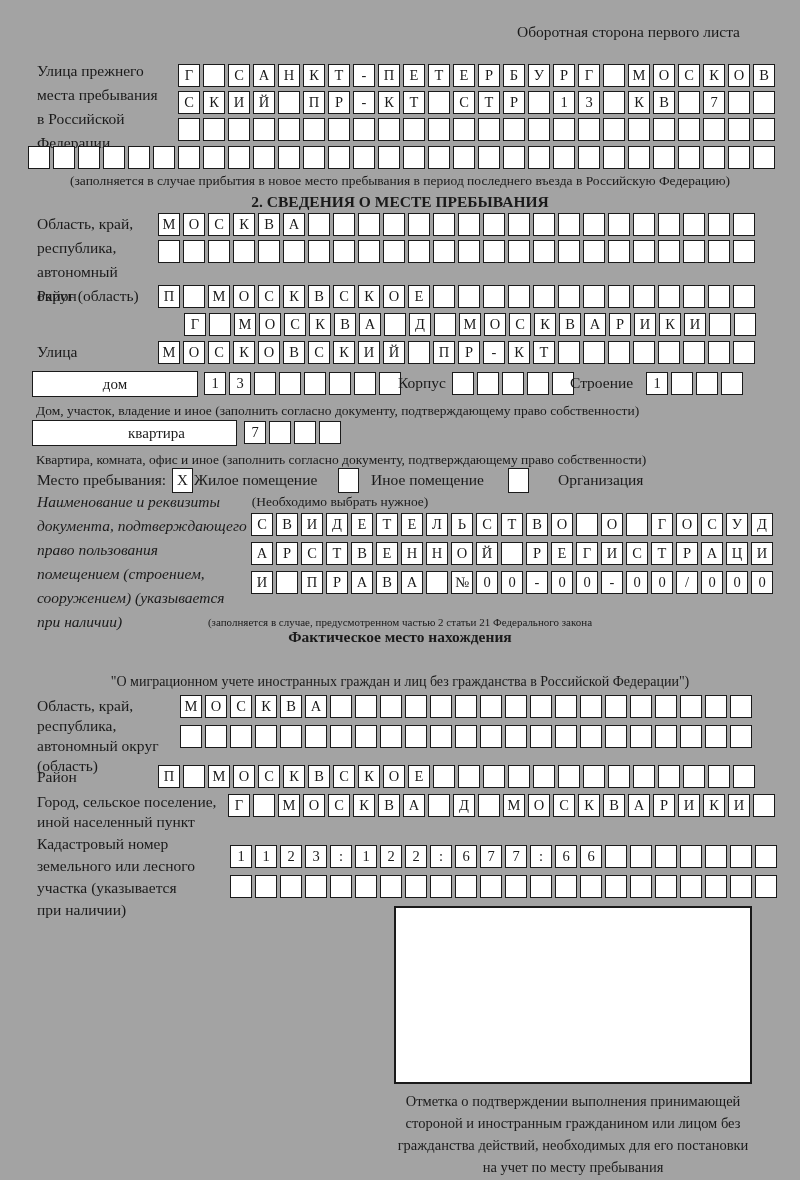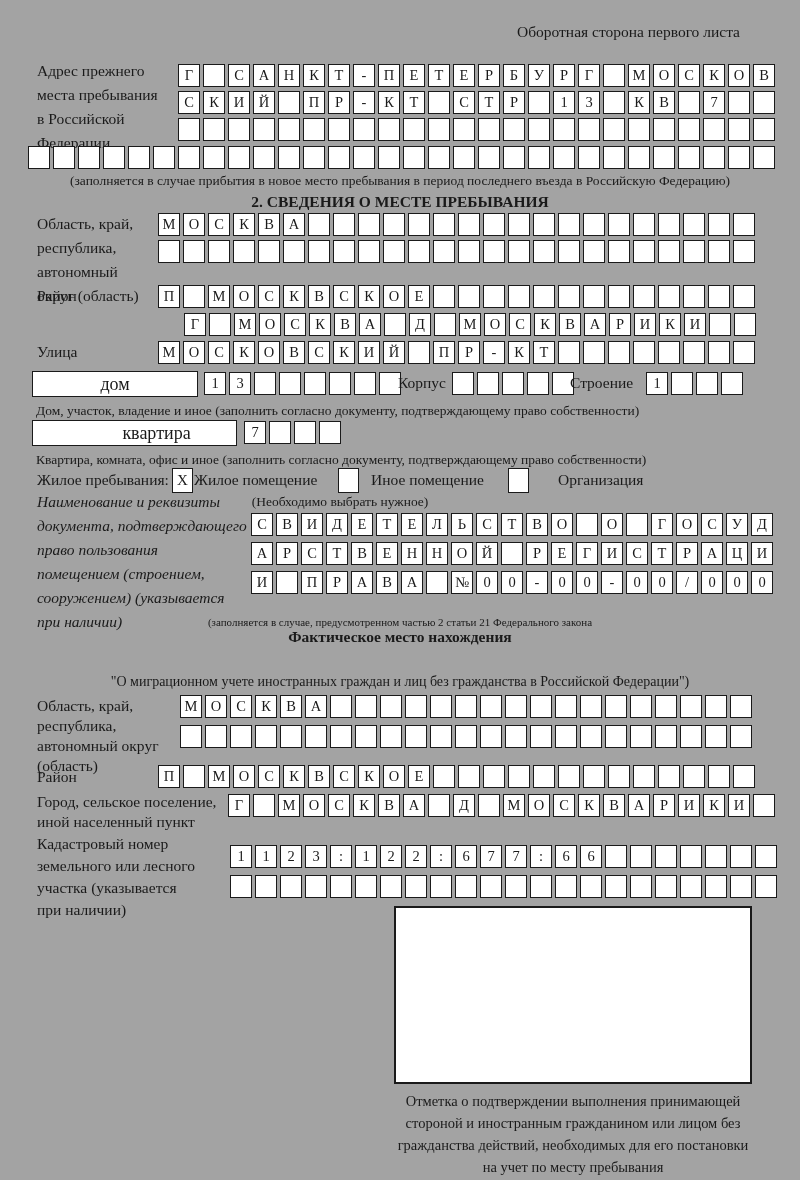--- a/index.html
+++ b/index.html
@@ -11,35 +11,35 @@
         display:flex;align-items:center;justify-content:center;
         font-size:14.5px;line-height:1;background:#fff;}
   .label{font-size:15.5px;line-height:1;}
   .lines div{height:24px;font-size:15.5px;}
   .lines.lh20 div{height:20px;}
   .lines.lh22 div{height:22px;}
   .caption{font-size:13.5px;}
   .center{left:0;width:800px;text-align:center;}
   .bold{font-weight:bold;}
   .longbox{position:absolute;border:1.6px solid #1a1a1a;box-sizing:border-box;height:26px;
-           display:flex;align-items:center;justify-content:center;font-size:18px;background:#fff;}
+           display:flex;align-items:center;justify-content:center;font-size:15px;background:#fff;}
   .checkbox{position:absolute;width:21px;height:25px;border:1.6px solid #1a1a1a;box-sizing:border-box;
             display:flex;align-items:center;justify-content:center;font-size:15px;background:#fff;}
   .stampbox{position:absolute;border:2px solid #1a1a1a;box-sizing:border-box;background:#fff;}
   .confcap{position:absolute;text-align:center;font-size:14.5px;line-height:22px;}
 </style>
 </head>
 <body>
 
 <div class="page">
 
   <div class="abs label" style="top:24px;right:60px;">Оборотная сторона первого листа</div>
 
   <div class="abs lines" style="top:62px;left:37px;">
-      <div>Адрес прежнего</div>
+      <div>Улица прежнего</div>
       <div>места пребывания</div>
       <div>в Российской</div>
       <div>Федерации</div>
     </div>
   <div class="grid" style="top:64px;left:178px;">
       <span class="cell">Г</span>
       <span class="cell"></span>
       <span class="cell">С</span>
       <span class="cell">А</span>
       <span class="cell">Н</span>
@@ -322,21 +322,21 @@
 
   <div class="longbox" style="top:420px;left:32px;width:205px;padding-left:44px;">квартира</div>
   <div class="grid" style="top:421px;left:244px;">
       <span class="cell">7</span>
       <span class="cell"></span>
       <span class="cell"></span>
       <span class="cell"></span>
     </div>
   <div class="abs caption" style="top:452px;left:36px;">Квартира, комната, офис и иное (заполнить согласно документу, подтверждающему право собственности)</div>
 
-  <div class="abs label" style="top:472px;left:37px;">Жилое пребывания:</div>
+  <div class="abs label" style="top:472px;left:37px;">Место пребывания:</div>
   <div class="checkbox" style="top:468px;left:172px;">X</div>
   <div class="abs label" style="top:472px;left:194px;">Жилое помещение</div>
   <div class="checkbox" style="top:468px;left:338px;"></div>
   <div class="abs label" style="top:472px;left:371px;">Иное помещение</div>
   <div class="checkbox" style="top:468px;left:508px;"></div>
   <div class="abs label" style="top:472px;left:558px;">Организация</div>
   <div class="abs caption" style="top:494px;left:140px;width:400px;text-align:center;">(Необходимо выбрать нужное)</div>
 
   <div class="abs lines" style="top:493px;left:37px;font-style:italic;">
       <div>Наименование и реквизиты</div>

